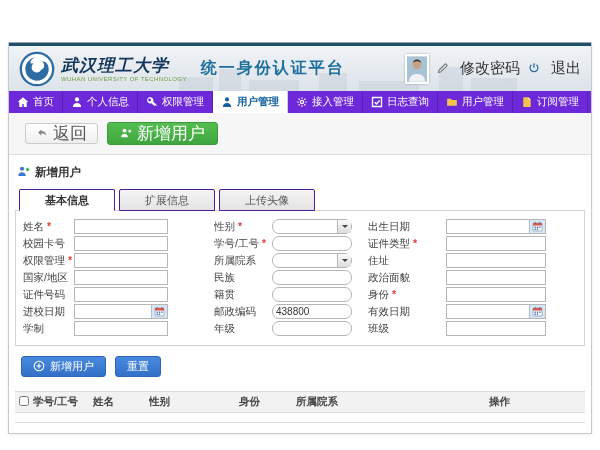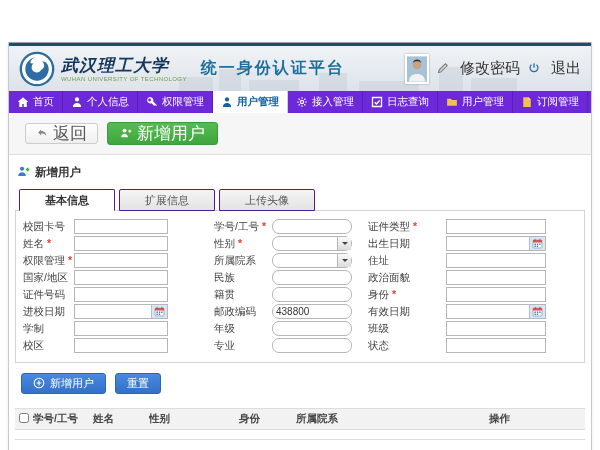--- a/index.html
+++ b/index.html
@@ -247,34 +247,20 @@
 
       <div class="tabs" id="tabs">
           <div class="tab active">基本信息</div>
           <div class="tab">扩展信息</div>
           <div class="tab">上传头像</div>
         </div>
 
       <div class="form-panel">
         <div id="form-grid">
             <div class="f-row">
-              <div class="f-label l1"><span>校园卡号</span></div>
-              <div class="fld i1">
-                <input type="text" value="" style="">
-              </div>
-              <div class="f-label l2"><span>学号/工号</span><span class="req">*</span></div>
-              <div class="fld i2">
-                <input type="text" value="" style="">
-              </div>
-              <div class="f-label l3"><span>证件类型</span><span class="req">*</span></div>
-              <div class="fld i3">
-                <input type="text" value="" style="">
-              </div>
-            </div>
-            <div class="f-row">
               <div class="f-label l1"><span>姓名</span><span class="req">*</span></div>
               <div class="fld i1">
                 <input type="text" value="" style="">
               </div>
               <div class="f-label l2"><span>性别</span><span class="req">*</span></div>
               <div class="fld i2 has-btn">
                 <input type="text" value="" style="">
                 <span class="sel-btn"></span>
               </div>
               <div class="f-label l3"><span>出生日期</span></div>
@@ -290,20 +276,34 @@
                       <rect x="7" y="8" width="2" height="2"></rect>
                       <rect x="10.4" y="8" width="2" height="2"></rect>
                       <rect x="3.6" y="11" width="2" height="2"></rect>
                       <rect x="7" y="11" width="2" height="2"></rect>
                     </g>
                   </svg>
                 </span>
               </div>
             </div>
             <div class="f-row">
+              <div class="f-label l1"><span>校园卡号</span></div>
+              <div class="fld i1">
+                <input type="text" value="" style="">
+              </div>
+              <div class="f-label l2"><span>学号/工号</span><span class="req">*</span></div>
+              <div class="fld i2">
+                <input type="text" value="" style="">
+              </div>
+              <div class="f-label l3"><span>证件类型</span><span class="req">*</span></div>
+              <div class="fld i3">
+                <input type="text" value="" style="">
+              </div>
+            </div>
+            <div class="f-row">
               <div class="f-label l1"><span>权限管理</span><span class="req">*</span></div>
               <div class="fld i1">
                 <input type="text" value="" style="">
               </div>
               <div class="f-label l2"><span>所属院系</span></div>
               <div class="fld i2 has-btn">
                 <input type="text" value="" style="">
                 <span class="sel-btn"></span>
               </div>
               <div class="f-label l3"><span>住址</span></div>
@@ -388,34 +388,20 @@
               </div>
               <div class="f-label l2"><span>年级</span></div>
               <div class="fld i2">
                 <input type="text" value="" style="">
               </div>
               <div class="f-label l3"><span>班级</span></div>
               <div class="fld i3">
                 <input type="text" value="" style="">
               </div>
             </div>
-            <div class="f-row">
-              <div class="f-label l1"><span>校区</span></div>
-              <div class="fld i1">
-                <input type="text" value="" style="">
-              </div>
-              <div class="f-label l2"><span>专业</span></div>
-              <div class="fld i2">
-                <input type="text" value="" style="">
-              </div>
-              <div class="f-label l3"><span>状态</span></div>
-              <div class="fld i3">
-                <input type="text" value="" style="">
-              </div>
-            </div>
           </div>
       </div>
 
       <div class="action-row">
         <button class="abtn">
           <span><svg viewBox="0 0 16 16">
                 <circle cx="8" cy="8" r="6.4" fill="none" stroke="#fff" stroke-width="1.5"></circle>
                 <path d="M8 4.8v6.4M4.8 8h6.4" stroke="#fff" stroke-width="1.5" fill="none"></path>
               </svg></span>
           <span>新增用户</span>

